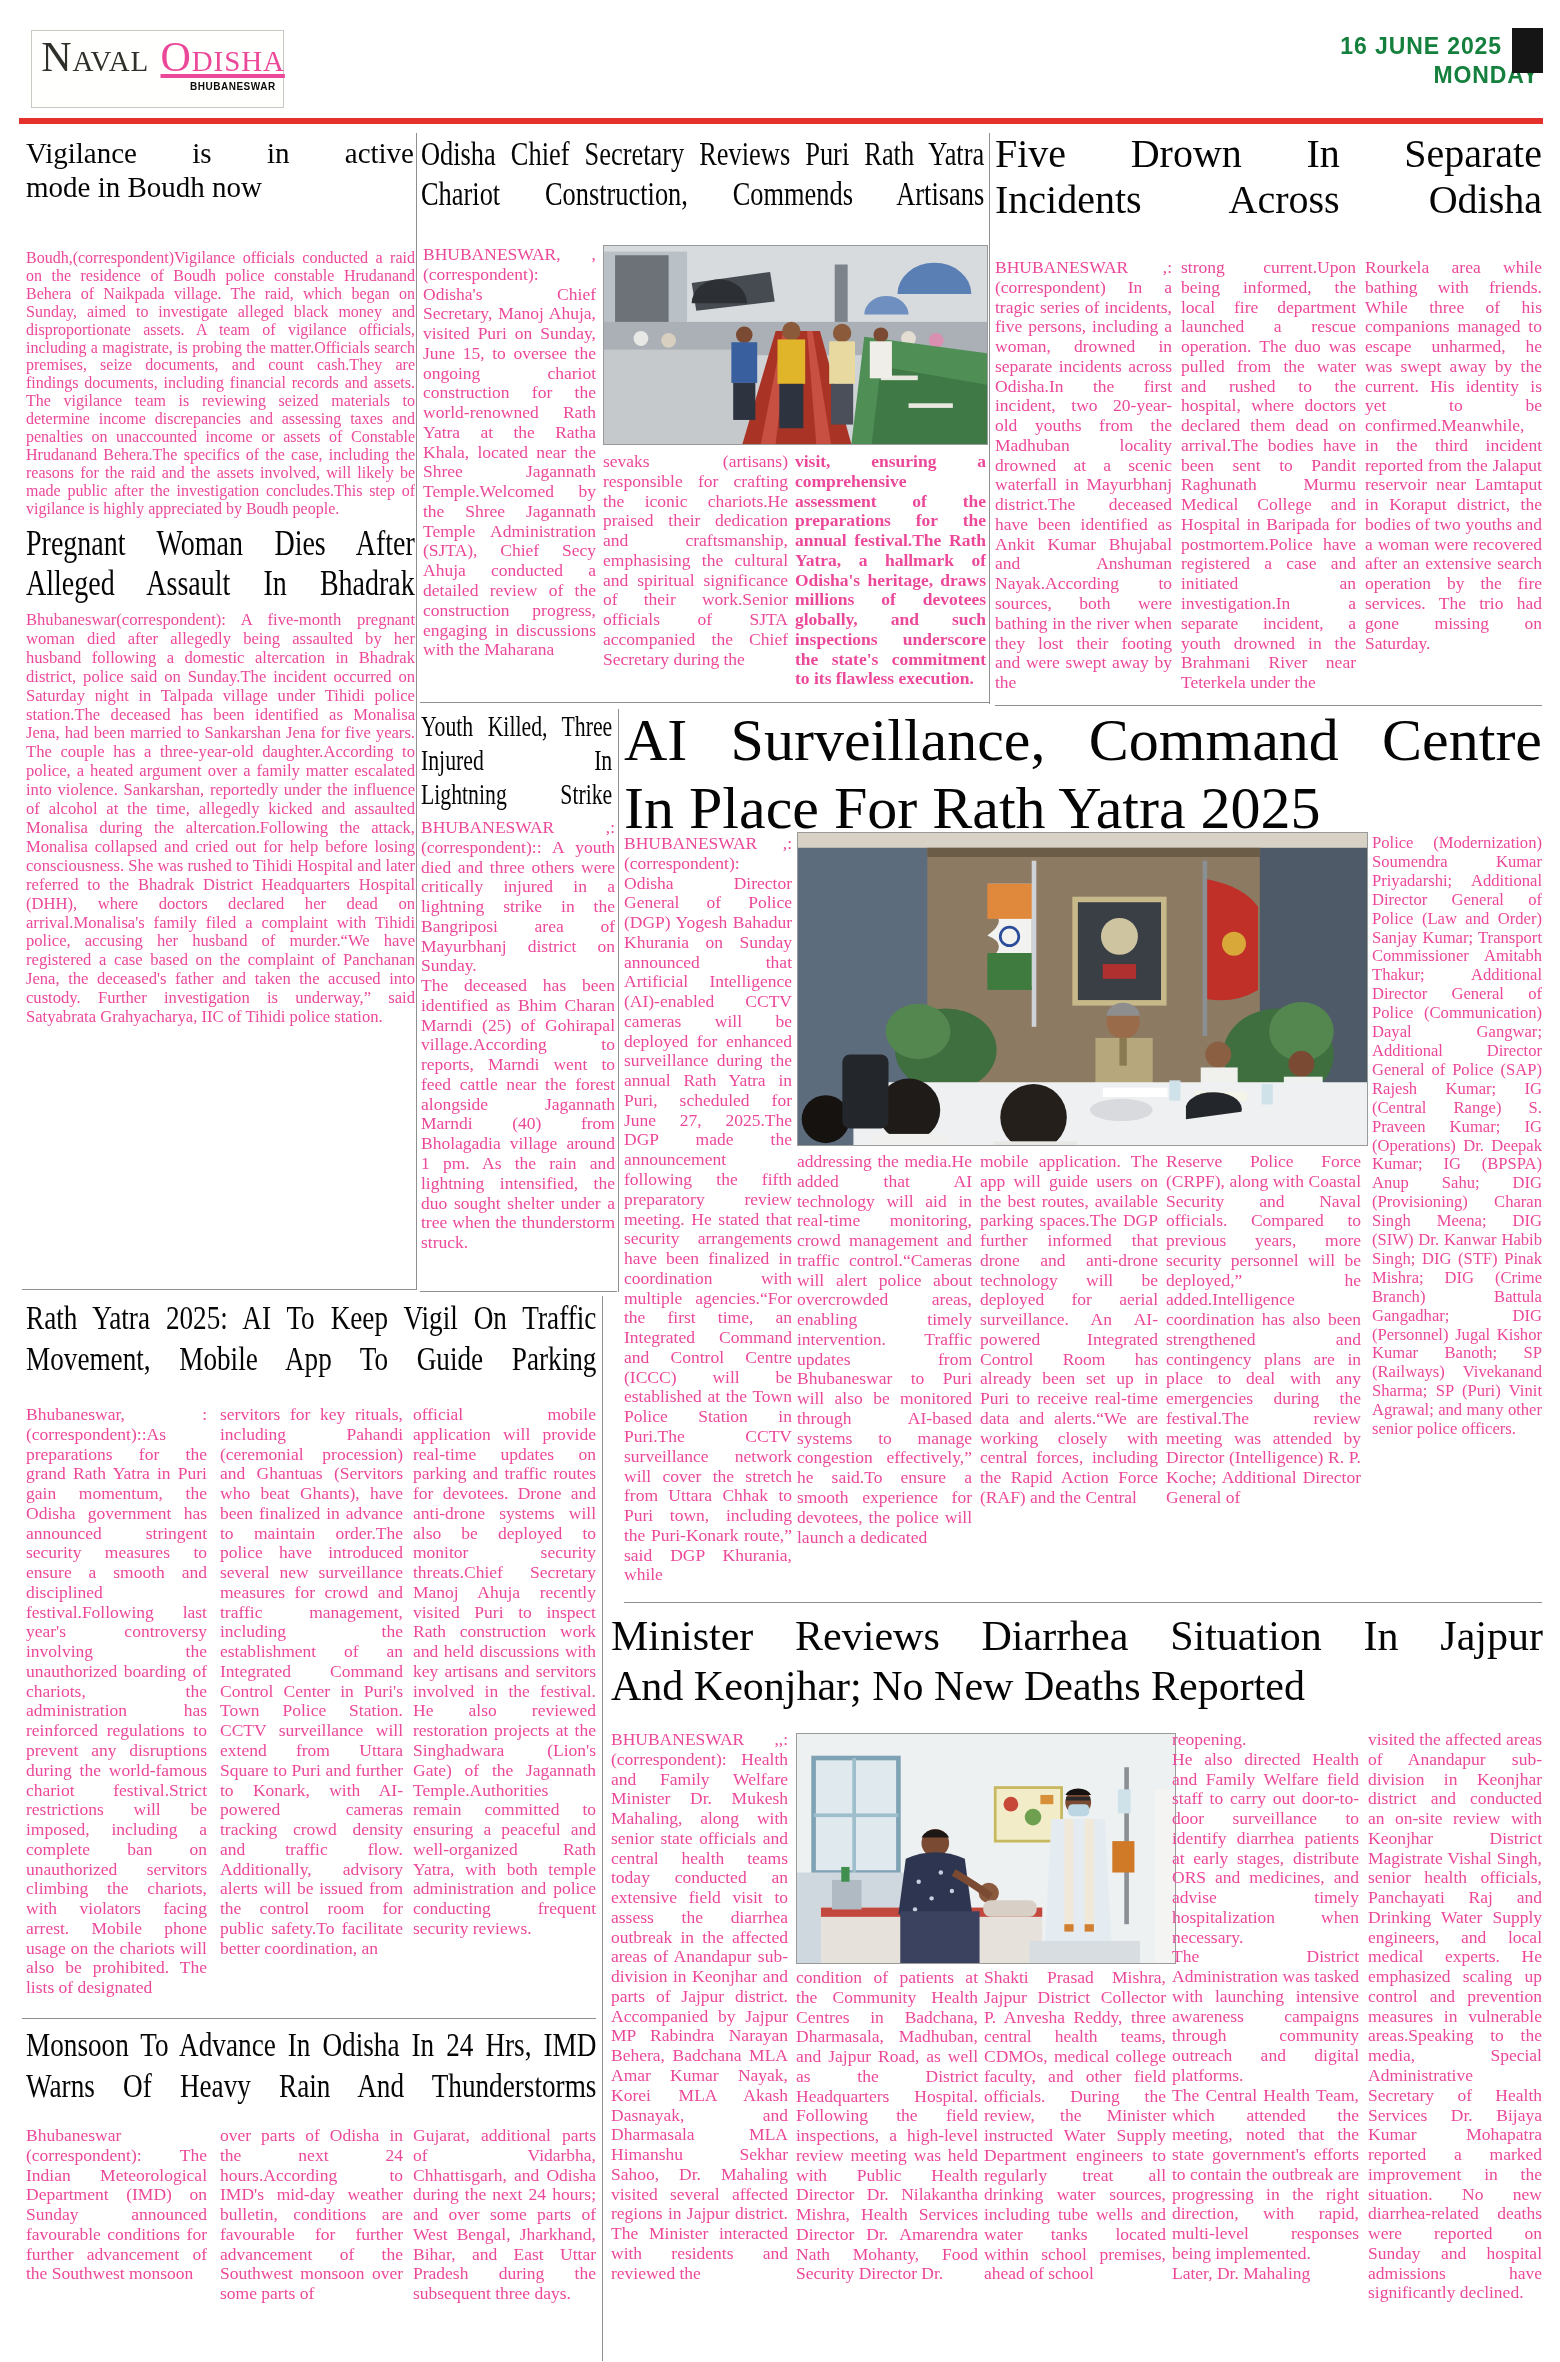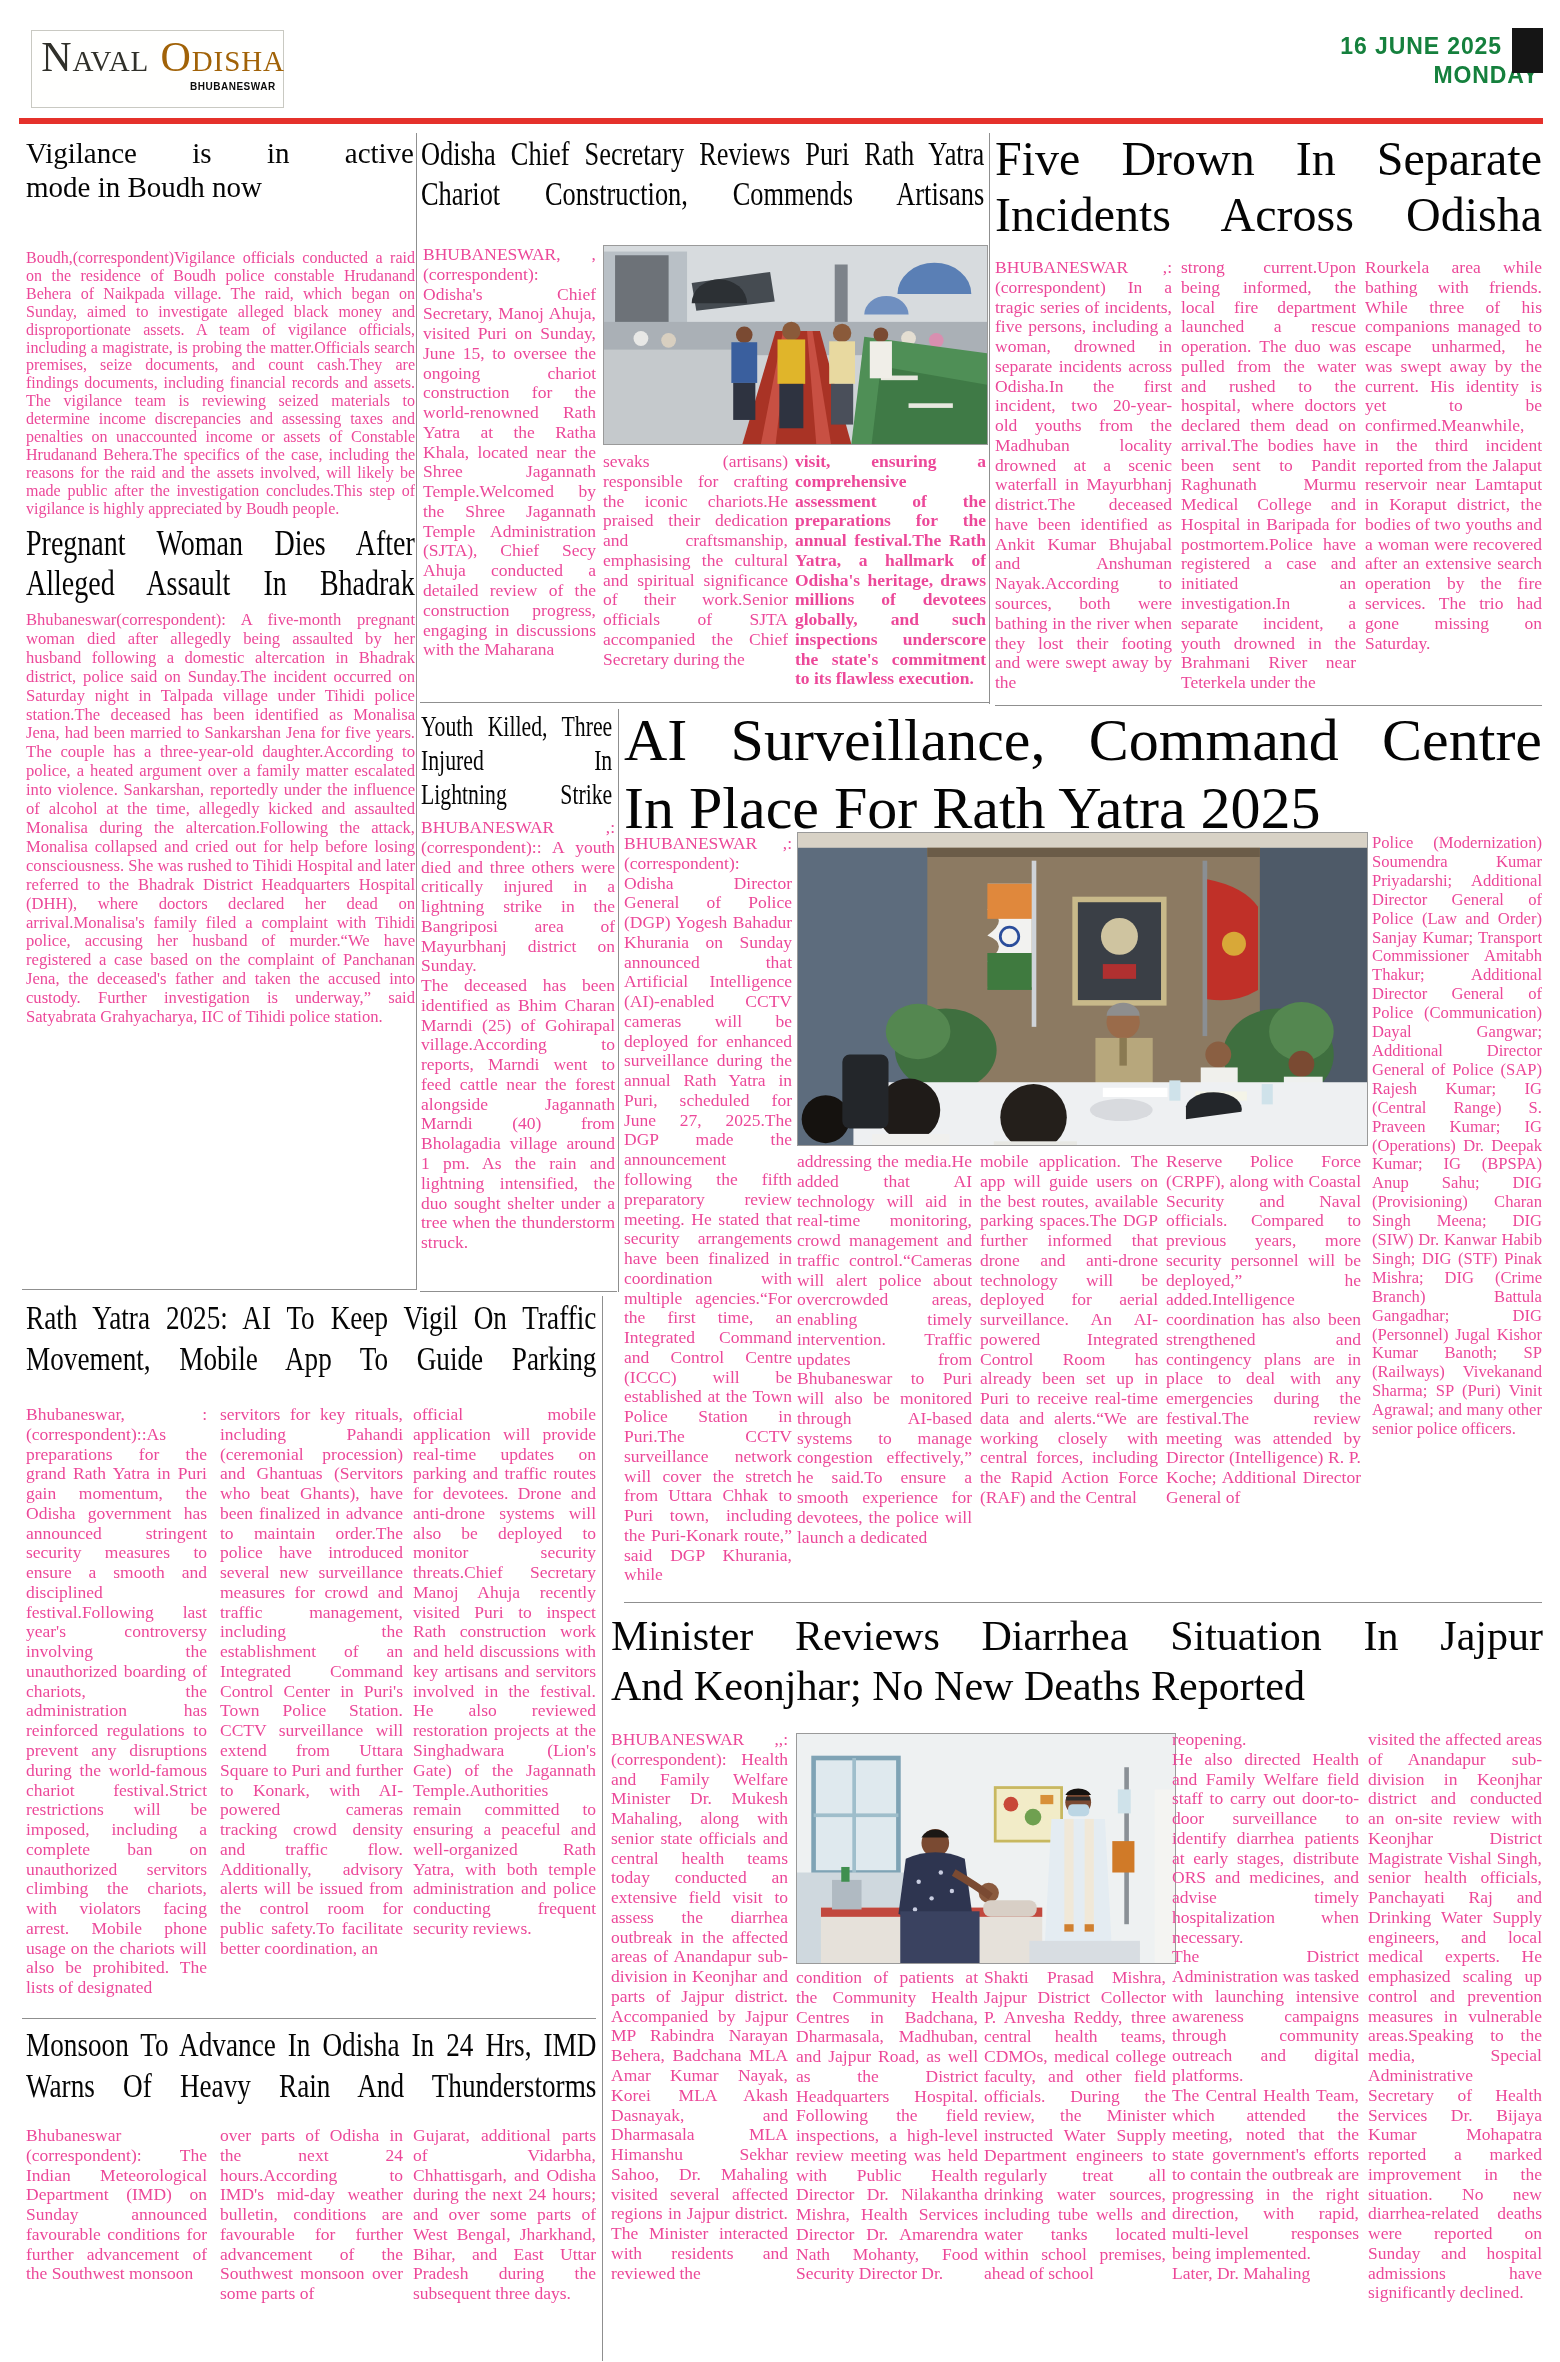--- a/index.html
+++ b/index.html
@@ -4,21 +4,21 @@
 <style>
   html,body{margin:0;padding:0;background:#e9e9e9;}
   #page{position:relative;width:1561px;height:2363px;background:#ffffff;overflow:hidden;
         font-family:"Liberation Serif",serif;color:#111;}
   .abs{position:absolute;}
   
   #logo-box{left:31px;top:30px;width:253px;height:78px;border:0.9px solid #c9c9c2;background:#fffffe;
             box-sizing:border-box;padding:1.8px 7.4px 0 9.2px;}
   #logo-title{font-size:42px;line-height:48px;font-variant:small-caps;letter-spacing:0.9px;white-space:nowrap;}
   #logo-title .brand1{color:#30302a;}
-  #logo-title .brand2{color:#a16207;}
+  #logo-title .brand2{color:#ec4899;text-decoration:underline;}
   #logo-city{font-family:"Liberation Sans",sans-serif;font-weight:bold;font-size:10px;letter-spacing:0.5px;
              text-align:right;color:#0b0b0b;margin-top:0px;}
   #date-block{right:59px;top:33px;text-align:right;font-family:"Liberation Sans",sans-serif;color:#15803d;}
   #date-line{font-weight:bold;font-size:23px;letter-spacing:0.9px;}
   #day-line{font-weight:bold;font-size:23px;letter-spacing:0.9px;margin-top:1.8px;margin-right:-37px;}
   #date-square{right:18.5px;top:28px;width:31px;height:45px;background:#151515;}
   #red-rule{left:18.5px;top:118px;width:1524px;height:5.5px;background:#e5312b;}
   
   .vrule{width:0.9px;background:#8f8f8f;}
   .hrule{height:0.9px;background:#8f8f8f;}
@@ -114,21 +114,21 @@
       <circle cx="258" cy="94" r="10" fill="#8a5a3a"></circle>
         <rect x="244" y="103" width="28" height="46" fill="#e8d9a0"></rect>
         <rect x="246" y="149" width="24" height="44" fill="#4a4f5a"></rect>
       <circle cx="300" cy="96" r="8" fill="#7a4a32"></circle>
         <rect x="288" y="103" width="24" height="40" fill="#f0eee8"></rect>
     </svg>
   </div>
   <div class="abs bt b19" style="left:603px;top:452px;width:185px;height:251px;">sevaks (artisans) responsible for crafting the iconic chariots.He praised their dedication and craftsmanship, emphasising the cultural and spiritual significance of their work.Senior officials of SJTA accompanied the Chief Secretary during the</div>
   <div class="abs bt b19" style="left:795px;top:452px;width:191px;height:251px;font-weight:bold;">visit, ensuring a comprehensive assessment of the preparations for the annual festival.The Rath Yatra, a hallmark of Odisha's heritage, draws millions of devotees globally, and such inspections underscore the state's commitment to its flawless execution.</div>
 
-  <div class="abs hl" style="left:995px;top:131px;width:547px;font-size:48px;line-height:1.16;">
+  <div class="abs hl" style="left:995px;top:131px;width:547px;font-size:40px;line-height:1.16;">
     <div class="hl-line">Five Drown In Separate</div>
     <div class="hl-line">Incidents Across Odisha</div>
   </div>
   <div class="abs bt b19" style="left:995px;top:258px;width:177px;height:445px;">BHUBANESWAR ,:(correspondent) In a tragic series of incidents, five persons, including a woman, drowned in separate incidents across Odisha.In the first incident, two 20-year-old youths from the Madhuban locality drowned at a scenic waterfall in Mayurbhanj district.The deceased have been identified as Ankit Kumar Bhujabal and Anshuman Nayak.According to sources, both were bathing in the river when they lost their footing and were swept away by the</div>
   <div class="abs bt b19" style="left:1181px;top:258px;width:175px;height:445px;">strong current.Upon being informed, the local fire department launched a rescue operation. The duo was pulled from the water and rushed to the hospital, where doctors declared them dead on arrival.The bodies have been sent to Pandit Raghunath Murmu Medical College and Hospital in Baripada for postmortem.Police have registered a case and initiated an investigation.In a separate incident, a youth drowned in the Brahmani River near Teterkela under the</div>
   <div class="abs bt b19" style="left:1365px;top:258px;width:177px;height:445px;">Rourkela area while bathing with friends. While three of his companions managed to escape unharmed, he was swept away by the current. His identity is yet to be confirmed.Meanwhile, in the third incident reported from the Jalaput reservoir near Lamtaput in Koraput district, the bodies of two youths and a woman were recovered after an extensive search operation by the fire services. The trio had gone missing on Saturday.</div>
 
   <div class="abs hl" style="left:624px;top:707px;width:918px;font-size:60px;line-height:1.13;">
     <div class="hl-line">AI Surveillance, Command Centre</div>
     <div class="hl-line natural">In Place For Rath Yatra 2025</div>

